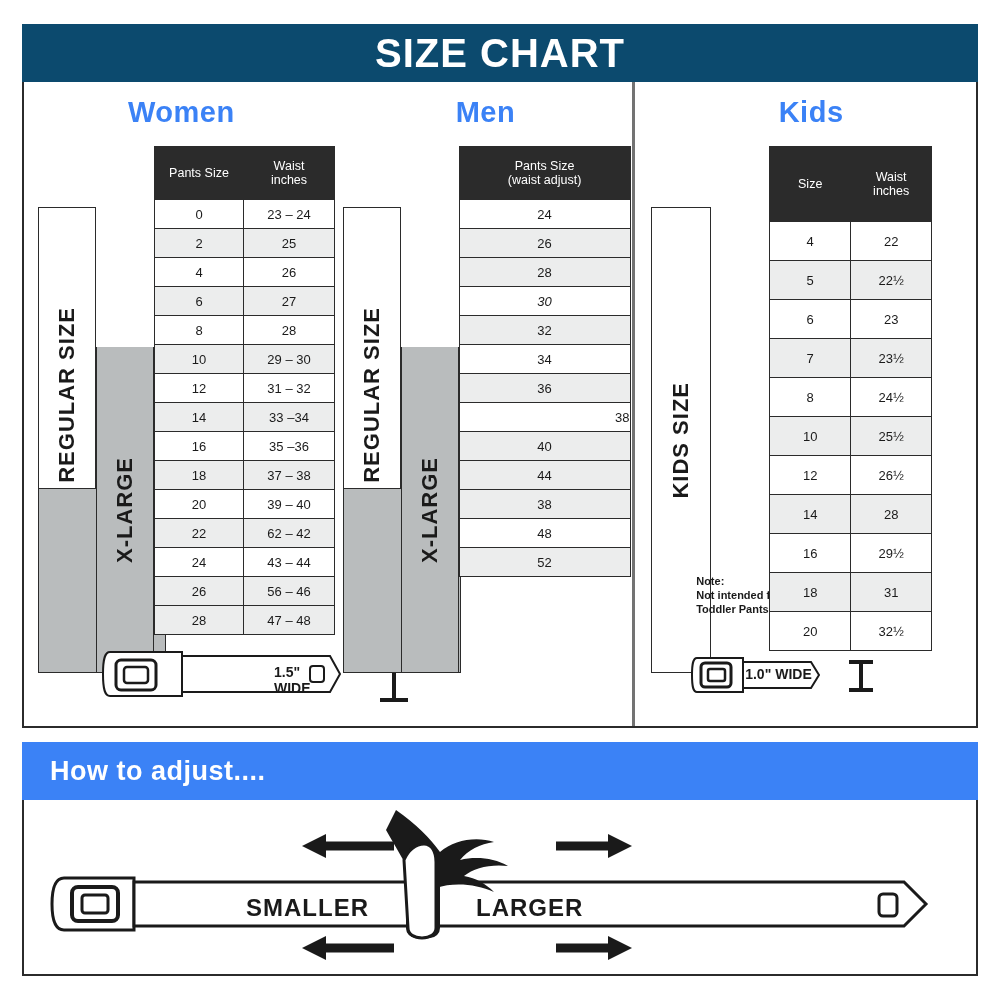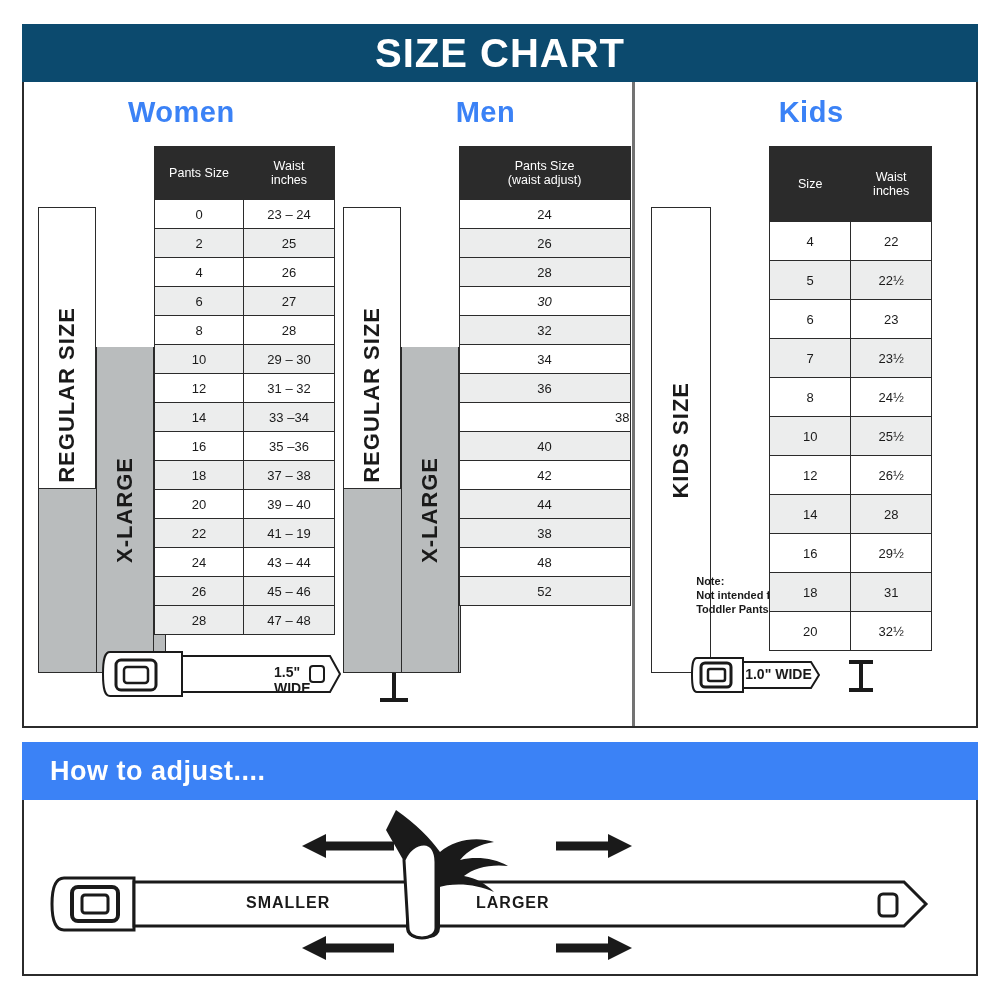--- a/index.html
+++ b/index.html
@@ -161,21 +161,21 @@
     top: 800px;
     width: 956px;
     height: 176px;
     border: 2px solid #2b2b2b;
     border-top: none;
     box-sizing: border-box;
     background: #ffffff;
   }
   .adj-word {
     position: absolute;
-    font-size: 16px;
+    font-size: 24px;
     font-weight: bold;
     color: #1a1a1a;
     letter-spacing: 1px;
   }
 </style>
 </head>
 <body>
 
 <div class="page">
 
@@ -247,29 +247,29 @@
             <tr class="row-alt">
               <td style="height:28px;">18</td>
               <td>37 – 38</td>
             </tr>
             <tr class="row-plain">
               <td style="height:28px;">20</td>
               <td>39 – 40</td>
             </tr>
             <tr class="row-alt">
               <td style="height:28px;">22</td>
-              <td>41 – 19</td>
+              <td>62 – 42</td>
             </tr>
             <tr class="row-plain">
               <td style="height:28px;">24</td>
               <td>43 – 44</td>
             </tr>
             <tr class="row-alt">
               <td style="height:28px;">26</td>
-              <td>45 – 46</td>
+              <td>56 – 46</td>
             </tr>
             <tr class="row-alt">
               <td style="height:28px;">28</td>
               <td>47 – 48</td>
             </tr>
           </tbody>
         </table>
       </div>
 
       <svg class="belt" style="left:78px; top:560px;" width="240" height="66" viewBox="0 0 240 66">
@@ -329,23 +329,20 @@
               </tr>
             <tr class="row-alt">
                 <td style="height:28px;">36</td>
               </tr>
             <tr class="row-plain">
                 <td style="height:28px;text-align:right;">38</td>
               </tr>
             <tr class="row-alt">
                 <td style="height:28px;">40</td>
               </tr>
-            <tr class="row-plain">
-                <td style="height:28px;">42</td>
-              </tr>
             <tr class="row-alt">
                 <td style="height:28px;">44</td>
               </tr>
             <tr class="row-alt">
                 <td style="height:28px;">38</td>
               </tr>
             <tr class="row-plain">
                 <td style="height:28px;">48</td>
               </tr>
             <tr class="row-alt">

